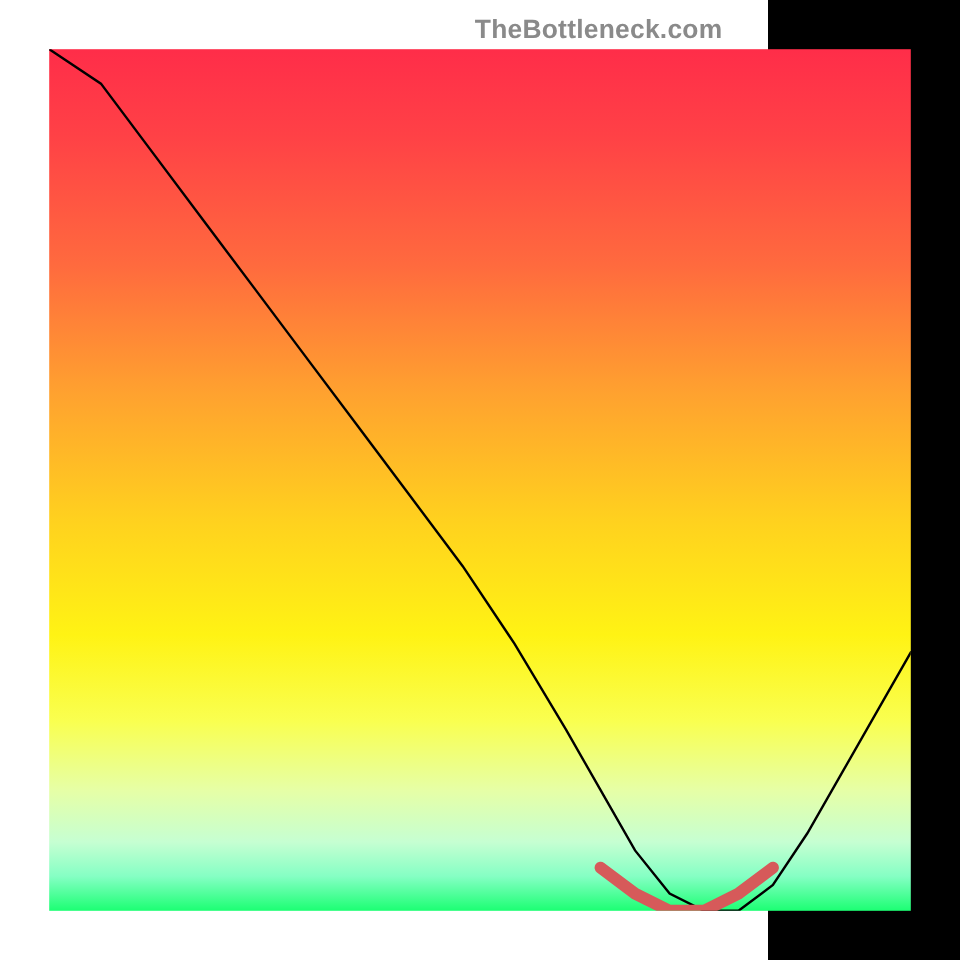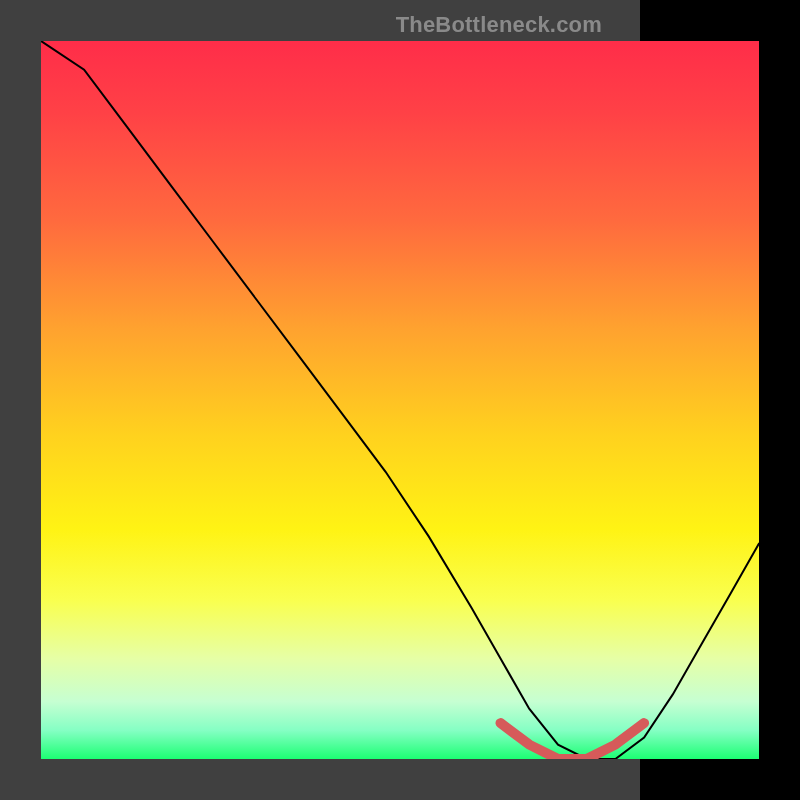--- a/index.html
+++ b/index.html
@@ -1,17 +1,17 @@
 <!DOCTYPE html>
 <html><head>
 <meta charset="utf-8">
 <style>
   * { margin: 0; padding: 0; box-sizing: border-box; }
   html, body { width: 800px; height: 800px; background: #000; overflow: hidden; }
-  .frame { position: relative; width: 640px; height: 800px; background: #404040; }
+  .frame { position: relative; width: 640px; height: 800px; background: #ffffff; }
   .plot-area {
     position: absolute;
     left: 41px;
     top: 41px;
     width: 718px;
     height: 718px;
     background: linear-gradient(
       to bottom,
       #ff2d49 0%,
       #ff4146 10%,

